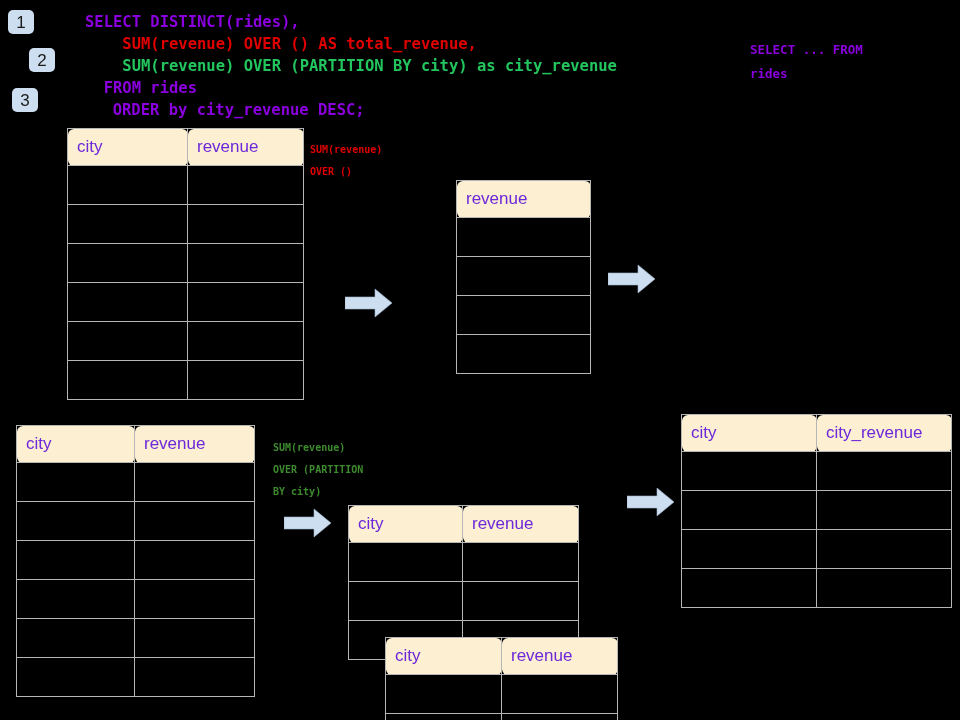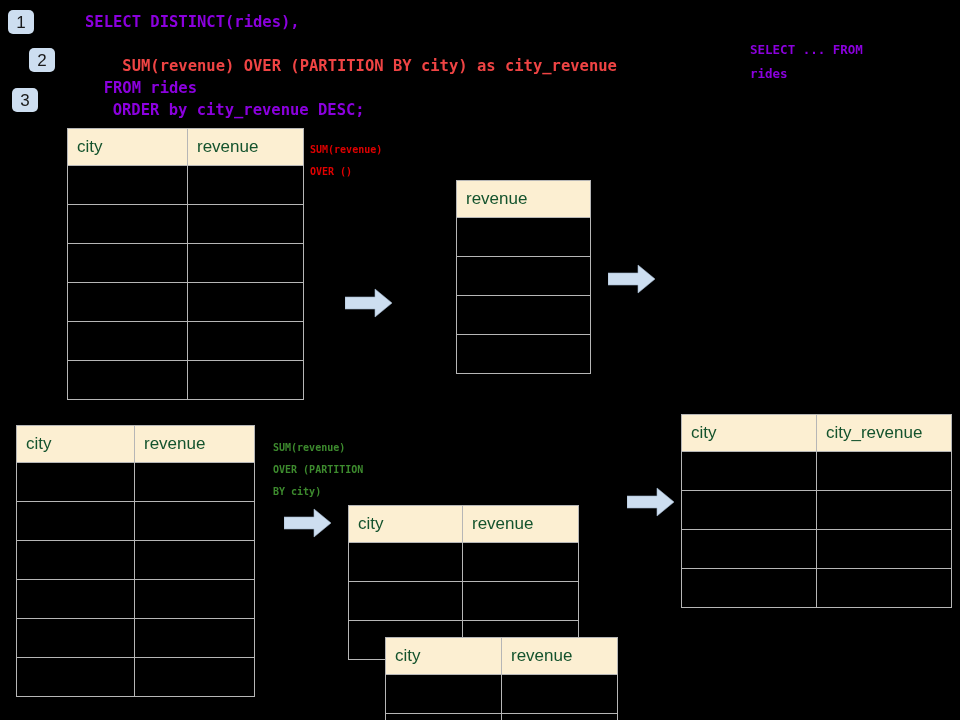--- a/index.html
+++ b/index.html
@@ -29,21 +29,21 @@
     position:absolute;
     font-family:"DejaVu Sans Mono","Liberation Mono",monospace;
     font-size:15.5px;
     font-weight:bold;
     line-height:21.5px;
     white-space:pre;
     letter-spacing:0px;
   }
   .c-purple{color:#8b00de;}
   .c-red{color:#e00000;}
-  .c-green{color:#ef4444;}
+  .c-green{color:#22c55e;}
 
   .note{
     position:absolute;
     font-family:"DejaVu Sans Mono","Liberation Mono",monospace;
     font-size:10px;
     font-weight:bold;
     line-height:22px;
     white-space:pre;
   }
   .note.red{color:#e00000;}
@@ -58,28 +58,29 @@
     background:#000;
   }
   .tbl td{
     border:1px solid #b6b6b6;
     background:#000;
     padding:0;
     height:38px;
   }
   .tbl td.hd{
     background:#fcefd2;
-    color:#14532d;
+    color:#6d28d9;
     font-family:"Liberation Sans", sans-serif;
     font-size:17px;
     text-align:left;
     padding:0 0 0 9px;
     height:36px;
     vertical-align:middle;
     white-space:nowrap;
+    border-radius:6px;
   }
 
   
   .arrow{position:absolute;}
 </style>
 </head>
 <body>
 
 <div class="stage">
 
@@ -87,20 +88,21 @@
       <span>1</span>
     </div>
   <div class="badge" style="left:29px;top:48px;">
       <span>2</span>
     </div>
   <div class="badge" style="left:12px;top:88px;">
       <span>3</span>
     </div>
 
   <div class="code c-purple" style="left:85px;top:12px;">SELECT DISTINCT(rides),</div>
+  <div class="code c-red" style="left:85px;top:34px;">    SUM(revenue) OVER () AS total_revenue,</div>
   <div class="code c-green" style="left:85px;top:56px;">    SUM(revenue) OVER (PARTITION BY city) as city_revenue</div>
   <div class="code c-purple" style="left:85px;top:78px;">  FROM rides</div>
   <div class="code c-purple" style="left:94px;top:100px;">  ORDER by city_revenue DESC;</div>
 
   <div class="note purple" style="left:750px;top:38px;">SELECT ... FROM
 rides</div>
   <div class="note red" style="left:310px;top:139px;">SUM(revenue)
 OVER ()</div>
   <div class="note green" style="left:273px;top:437px;">SUM(revenue)
 OVER (PARTITION

